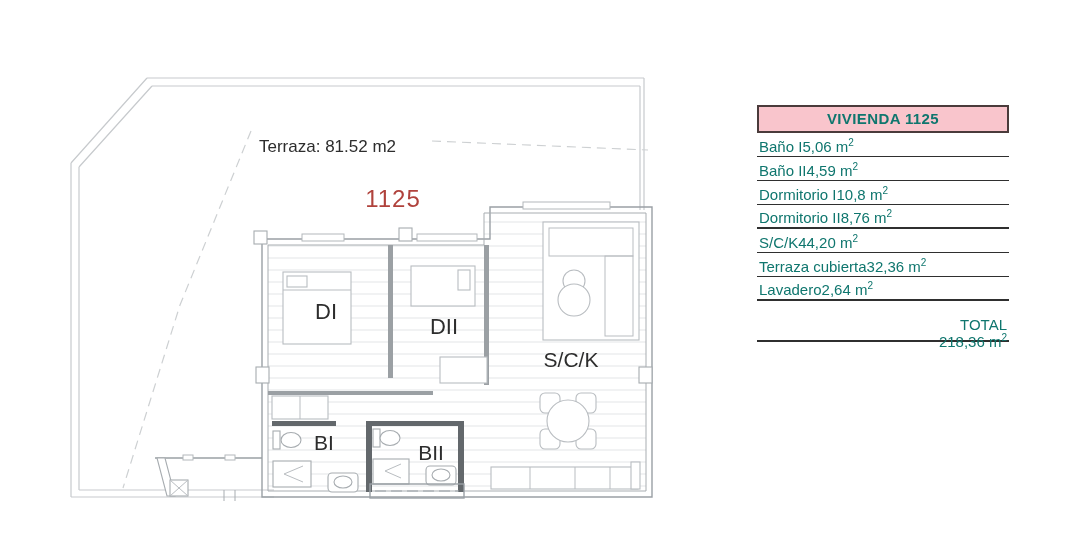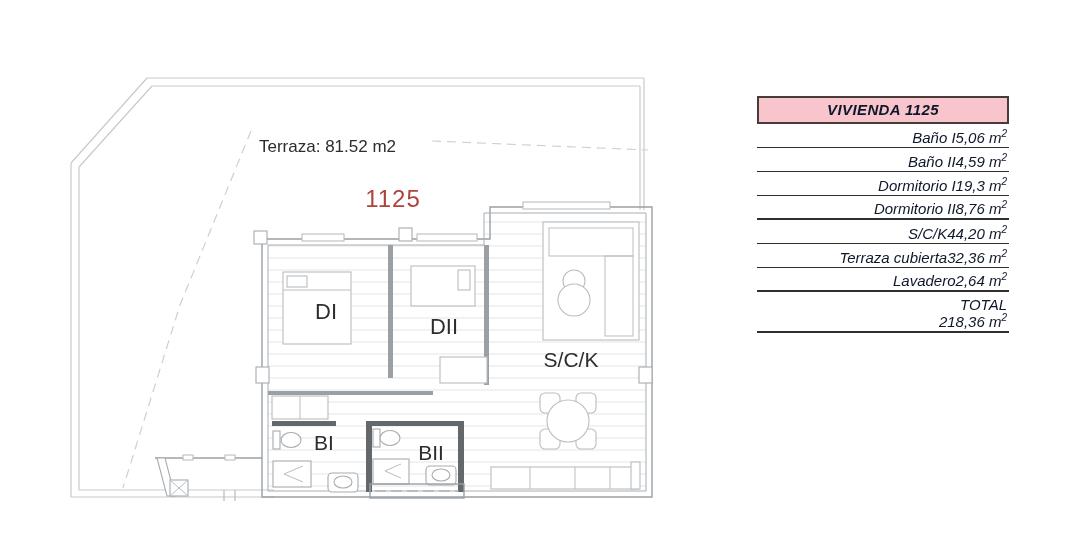--- a/index.html
+++ b/index.html
@@ -21,31 +21,31 @@
   .furn-line{stroke:#b9bdc1;stroke-width:1;fill:none;}
   .fixture{stroke:#a7acb0;stroke-width:1.1;fill:#ffffff;}
   .tabrect{stroke:#b3b8bb;stroke-width:1;fill:#ffffff;}
   .lavdash{stroke:#9aa0a5;stroke-width:1.2;fill:none;stroke-dasharray:11 5;}
   .room-label{fill:#2d2d2d;font-size:22px;font-family:"Liberation Sans",sans-serif;}
   .room-label-sm{fill:#2d2d2d;font-size:21px;font-family:"Liberation Sans",sans-serif;}
   .terraza-label{fill:#2d2d2d;font-size:17px;font-family:"Liberation Sans",sans-serif;}
   .unit-label{fill:var(--accent-red,#b0423c);font-size:24px;letter-spacing:1px;font-family:"Liberation Sans",sans-serif;}
   
   #area-table{
-    position:absolute;left:757px;top:96px;width:252px;
-    color:#0f172a;font-size:15px;font-style:italic;
+    position:absolute;left:757px;top:105px;width:252px;
+    color:#0f766e;font-size:15px;
   }
   .tbl-header{
     height:24px;line-height:24px;text-align:center;font-weight:bold;
     background:var(--header-bg,#f9c5cc);
     border:2px solid var(--header-border,#4a3b3b);
     letter-spacing:.4px;
   }
   .trow{
-    height:24px;display:flex;justify-content:flex-end;align-items:flex-end;
+    height:24px;display:flex;justify-content:flex-start;align-items:flex-end;
     border-bottom:1px solid var(--line-color,#2f2f2f);
     padding:0 2px 1px 2px;box-sizing:border-box;
   }
   .trow.thick{border-bottom-width:2px;}
   .tval{white-space:nowrap;}
   .tval sup{font-size:10px;line-height:0;vertical-align:super;}
   .tbl-gap{height:15px;}
   .trow.total{
     height:26px;border-bottom:2.5px solid var(--line-color,#2f2f2f);flex-direction:column;
   }
@@ -189,21 +189,21 @@
   <div class="trow">
     <span>Baño I</span>
     <span class="tval"><span>5,06</span>&nbsp;<span>m</span><sup>2</sup></span>
   </div>
   <div class="trow">
     <span>Baño II</span>
     <span class="tval"><span>4,59</span>&nbsp;<span>m</span><sup>2</sup></span>
   </div>
   <div class="trow">
     <span>Dormitorio I</span>
-    <span class="tval"><span>19,3</span>&nbsp;<span>m</span><sup>2</sup></span>
+    <span class="tval"><span>10,8</span>&nbsp;<span>m</span><sup>2</sup></span>
   </div>
   <div class="trow thick">
     <span>Dormitorio II</span>
     <span class="tval"><span>8,76</span>&nbsp;<span>m</span><sup>2</sup></span>
   </div>
   <div class="trow">
     <span>S/C/K</span>
     <span class="tval"><span>44,20</span>&nbsp;<span>m</span><sup>2</sup></span>
   </div>
   <div class="trow">

